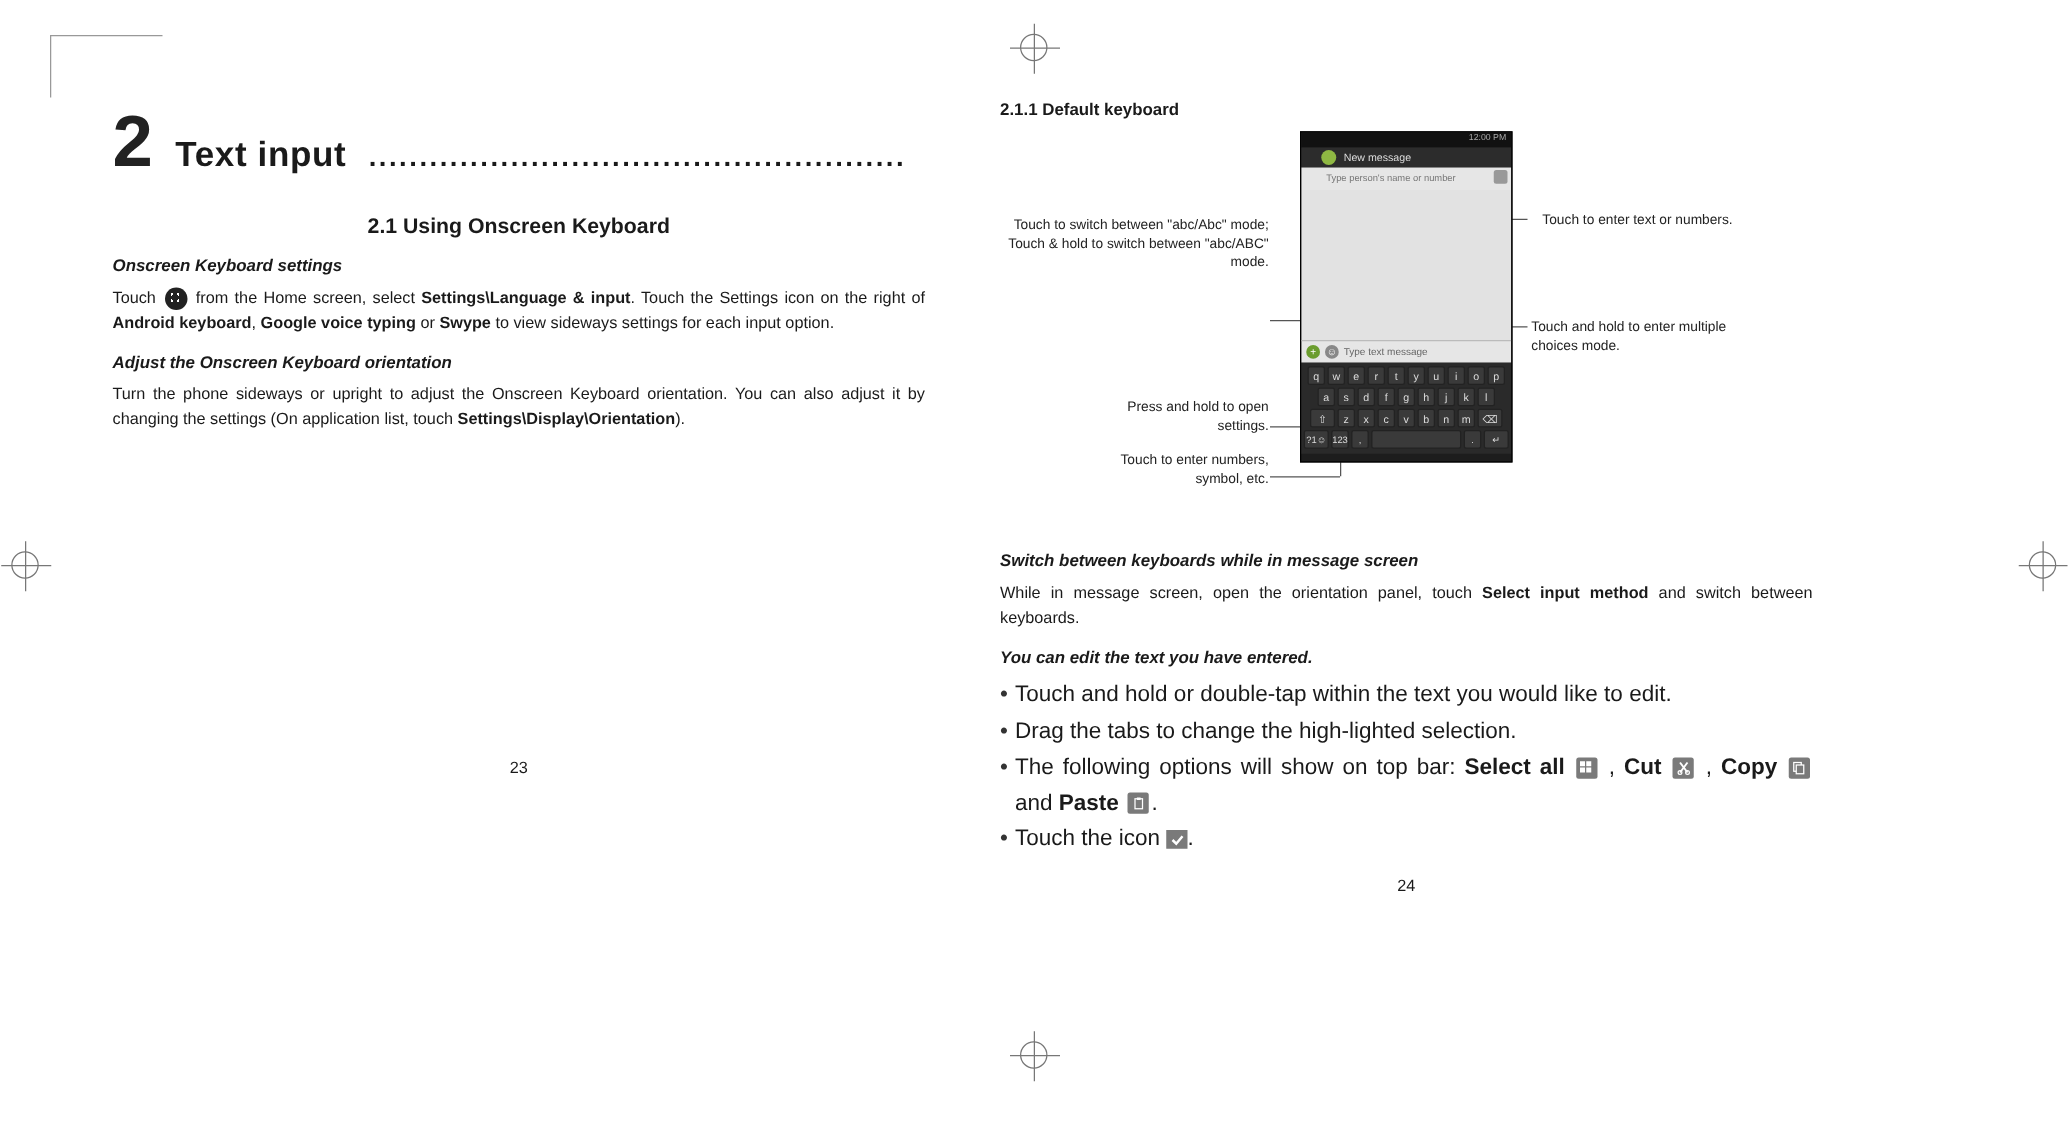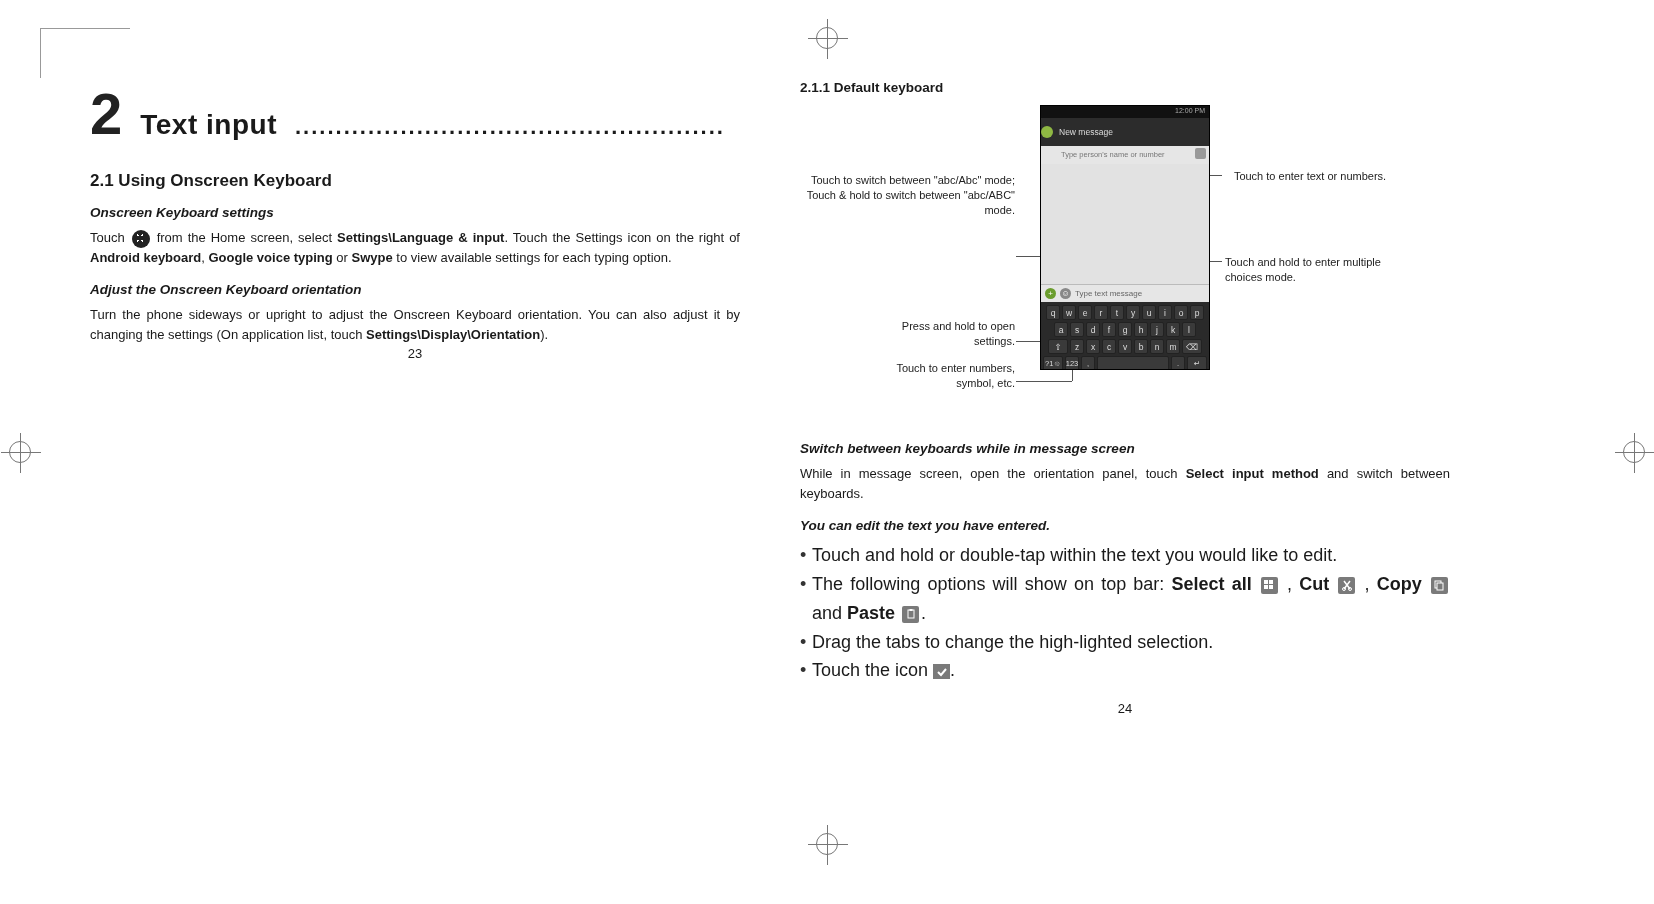--- a/index.html
+++ b/index.html
@@ -89,20 +89,21 @@
     .chapter-dots {
       font-size: 22px;
       font-weight: bold;
       letter-spacing: 2px;
       flex: 1;
     }
     .section-h {
       font-size: 17px;
       font-weight: bold;
       margin: 18px 0 12px;
+      text-align: center;
     }
     .subh {
       font-weight: bold;
       font-size: 13.5px;
       margin: 14px 0 8px;
       font-style: italic;
     }
     .body {
       font-size: 13px;
       line-height: 1.55;
@@ -133,20 +134,21 @@
         radial-gradient(circle, #fff 1px, transparent 1px),
         radial-gradient(circle, #fff 1px, transparent 1px),
         radial-gradient(circle, #fff 1px, transparent 1px);
       background-position: 0 0, 5px 0, 0 5px, 5px 5px, 0 10px, 5px 10px;
       background-size: 3px 3px;
       background-repeat: no-repeat;
     }
     .page-num {
       text-align: center;
       font-size: 13px;
+      margin-top: 260px;
       width: 100%;
     }
     .page-right .page-num { margin-top: 16px; }
     .subsec-head {
       font-size: 13.5px;
       font-weight: bold;
     }
 
     
     .diagram {
@@ -166,26 +168,26 @@
     }
     .statusbar {
       height: 12px;
       background: #111;
       color: #aaa;
       font-size: 7px;
       text-align: right;
       padding: 1px 4px 0 0;
     }
     .titlebar {
-      height: 28px;
+      height: 16px;
       background: #2c2c2c;
       display: flex;
       align-items: center;
       gap: 6px;
-      padding: 0 0;
+      padding: 0 16px;
       color: #ddd;
       font-size: 8.5px;
     }
     .sms-icon {
       width: 12px; height: 12px;
       background: #8fb843;
       border-radius: 50%;
       display: inline-block;
     }
     .recipient {
@@ -326,21 +328,21 @@
       <span class="chapter-num">2</span>
       <span class="chapter-title">Text input</span>
       <span class="chapter-dots">.....................................................</span>
     </div>
 
     <div class="section-h">2.1    Using Onscreen Keyboard</div>
 
     <div class="subh">Onscreen Keyboard settings</div>
 
     <p class="body">
-      <span>Touch </span><span class="apps-icon"></span><span> from the Home screen, select </span><strong>Settings\Language &amp; input</strong><span>. Touch the Settings icon on the right of </span><strong>Android keyboard</strong><span>, </span><strong>Google voice typing</strong><span> or </span><strong>Swype</strong><span> to view available settings for each typing option.</span>
+      <span>Touch </span><span class="apps-icon"></span><span> from the Home screen, select </span><strong>Settings\Language &amp; input</strong><span>. Touch the Settings icon on the right of </span><strong>Android keyboard</strong><span>, </span><strong>Google voice typing</strong><span> or </span><strong>Swype</strong><span> to view sideways settings for each input option.</span>
     </p>
 
     <div class="subh">Adjust the Onscreen Keyboard orientation</div>
 
     <p class="body">
       <span>Turn the phone sideways or upright to adjust the Onscreen Keyboard orientation. You can also adjust it by changing the settings (On application list, touch </span><strong>Settings\Display\Orientation</strong><span>).</span>
     </p>
 
     <div class="page-num">23</div>
   </div>
@@ -434,20 +436,21 @@
 
     <div class="subh">Switch between keyboards while in message screen</div>
     <p class="body">
       <span>While in message screen, open the orientation panel, touch </span><strong>Select input method</strong><span> and switch between keyboards.</span>
     </p>
 
     <div class="subh" style="font-weight:bold;">You can edit the text you have entered.</div>
 
     <ul class="bullets">
       <li>Touch and hold or double-tap within the text you would like to edit.</li>
+      <li>Drag the tabs to change the high-lighted selection.</li>
       <li>
         <span>The following options will show on top bar: </span>
         <strong>Select all</strong>
         <span class="inline-btn">
             <svg viewBox="0 0 12 12">
               <rect x="1" y="1" width="4" height="4" fill="#fff"></rect>
               <rect x="6" y="1" width="4" height="4" fill="#fff"></rect>
               <rect x="1" y="6" width="4" height="4" fill="#fff"></rect>
               <rect x="6" y="6" width="4" height="4" fill="#fff"></rect>
             </svg>
@@ -468,21 +471,20 @@
             </svg>
           </span>
         <span> and </span><strong>Paste</strong>
         <span class="inline-btn">
             <svg viewBox="0 0 12 12">
               <rect x="3" y="2" width="6" height="8" fill="none" stroke="#fff"></rect>
               <rect x="4.5" y="1" width="3" height="2" fill="#fff"></rect>
             </svg>
           </span>.
       </li>
-      <li>Drag the tabs to change the high-lighted selection.</li>
       <li>
         <span>Touch the icon </span>
         <span class="inline-check">
             <svg width="12" height="12" viewBox="0 0 12 12">
               <path d="M2 6 L5 9 L10 3" stroke="#fff" stroke-width="2" fill="none"></path>
             </svg>
           </span>.
       </li>
     </ul>
 

